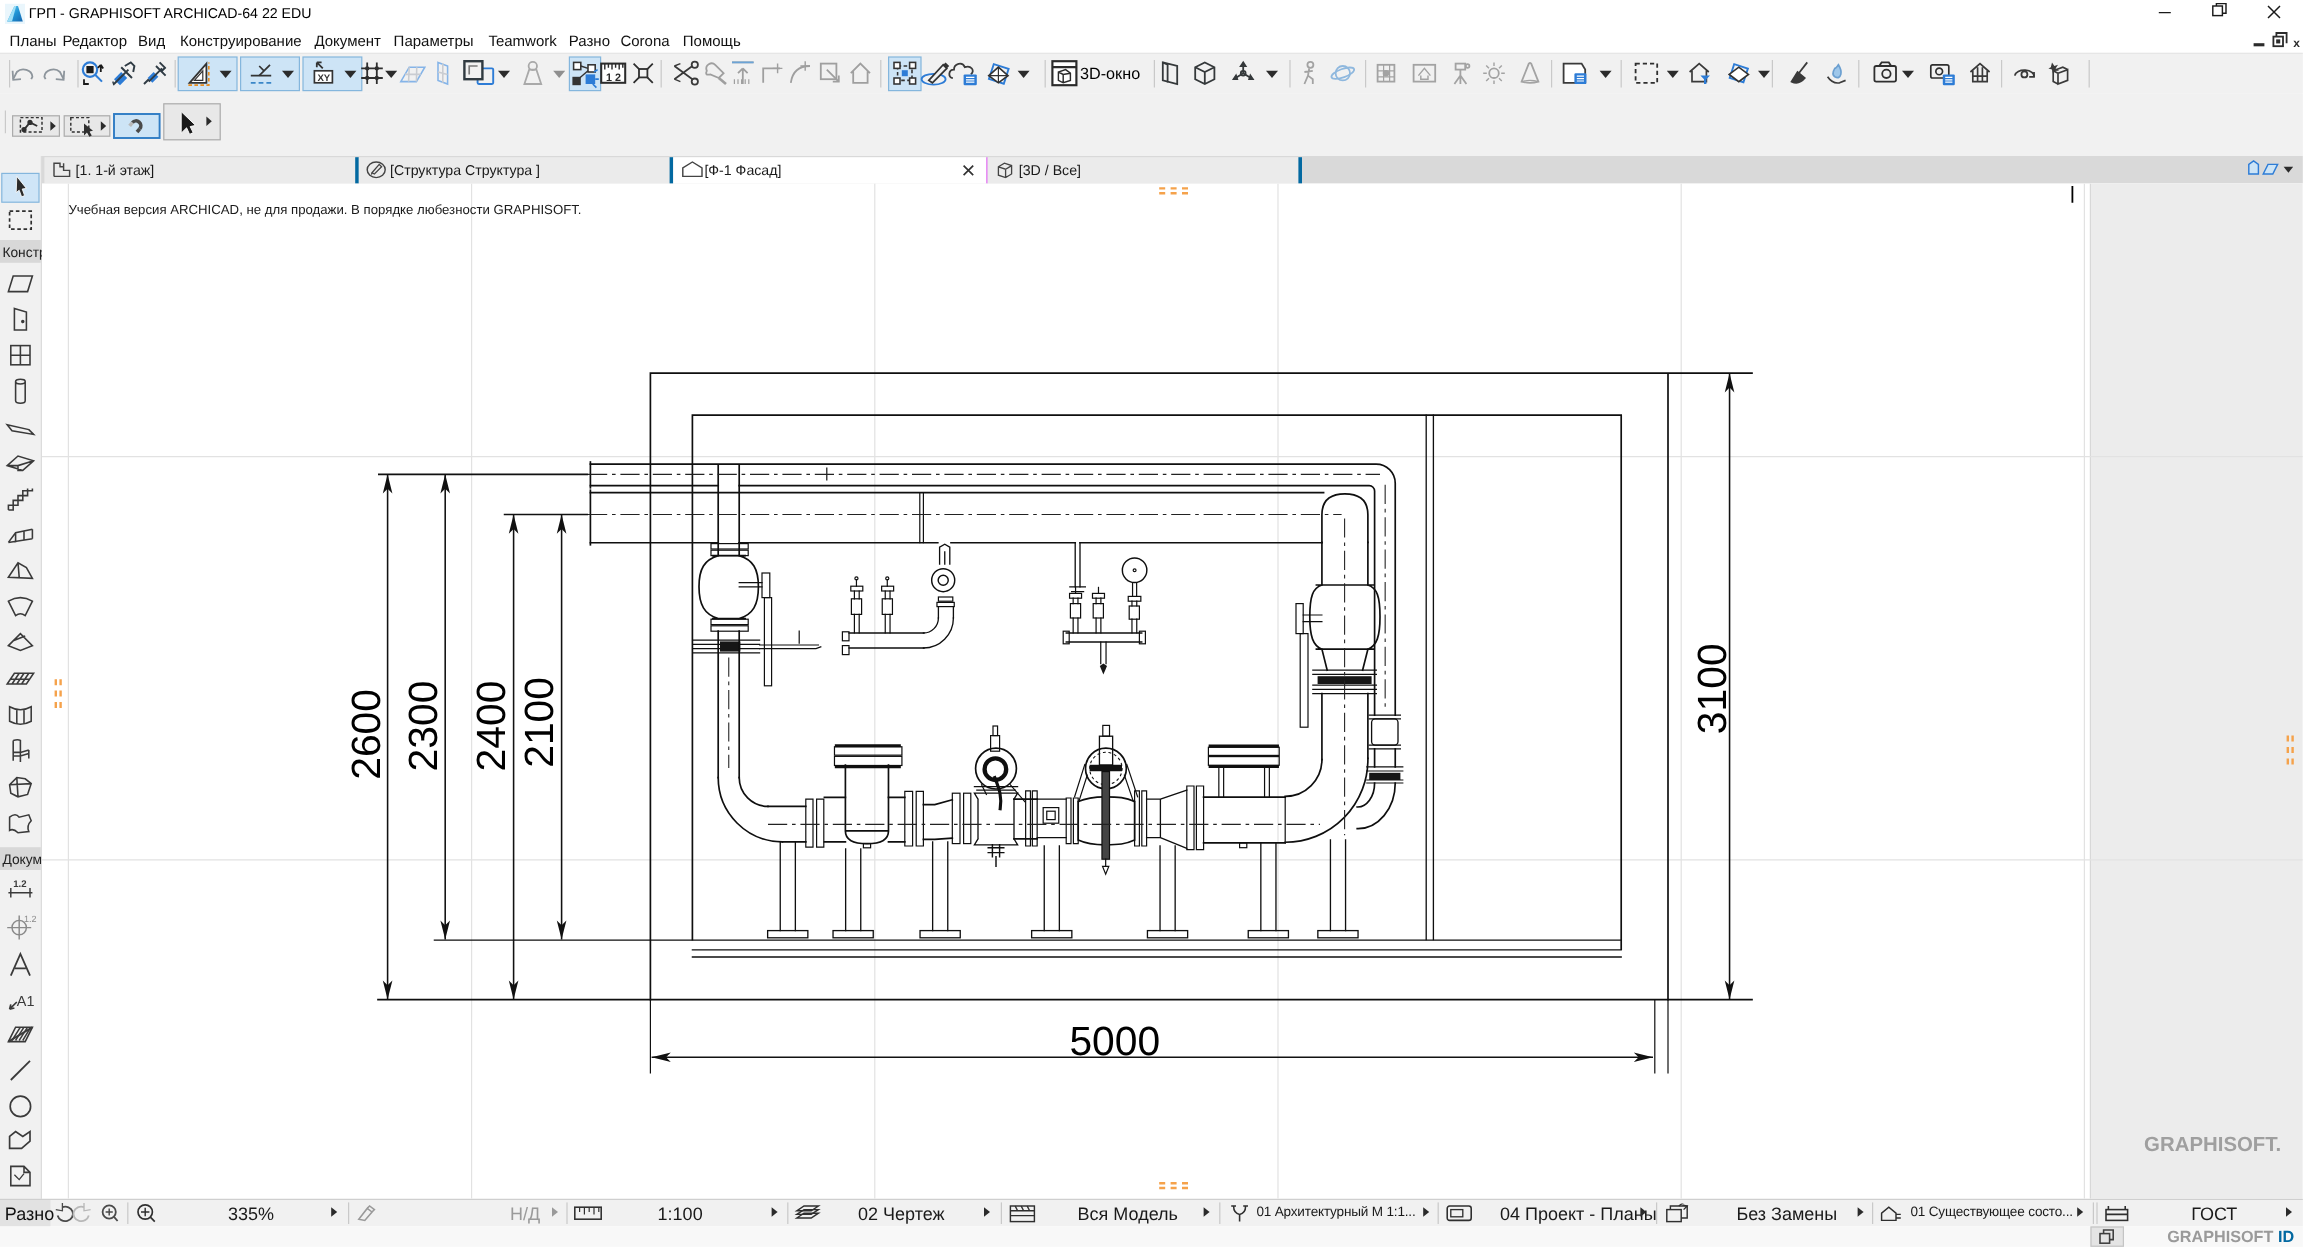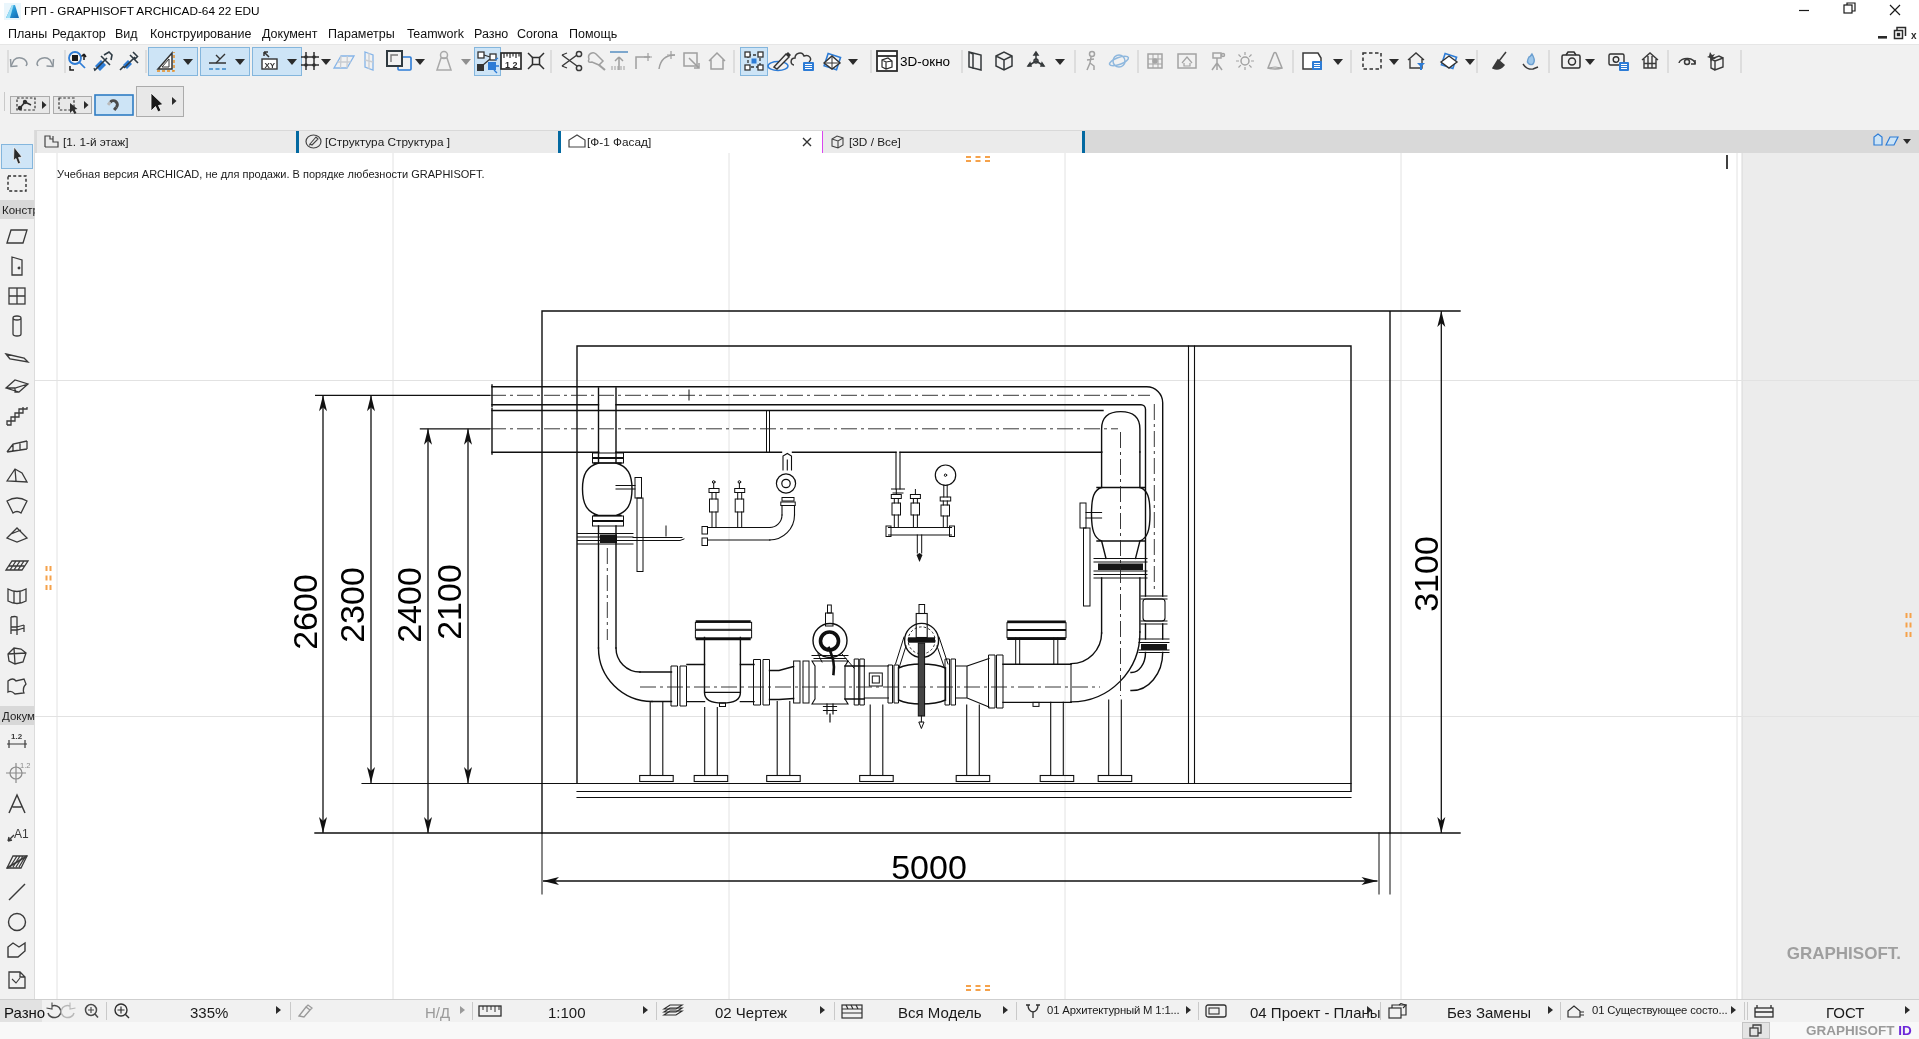--- a/index.html
+++ b/index.html
@@ -865,14 +865,14 @@
  <div class="arr" style="left:1905px"></div>
 </div>
 <div id="msgbar" class="abs">
  <div class="abs" style="left:1742px;top:0;width:28px;height:17px;background:#e4e4e4;border:1px solid #c4c4c4"></div>
  <svg class="abs" style="left:1748px;top:1px" width="16" height="15" viewBox="0 0 16 15">
   <g fill="none" stroke="#3f3f3f" stroke-width="1.3">
         <rect x="2" y="5" width="8" height="8"></rect>
         <path d="M5 5 V2 H13 V10 H10"></path>
       </g>
  </svg>
- <span class="abs" style="left:1806px;top:1px;font-size:13.5px;font-weight:bold;color:#9a9a9a">GRAPHISOFT <span style="color:#6d28d9">ID</span></span>
+ <span class="abs" style="left:1806px;top:1px;font-size:13.5px;font-weight:bold;color:#9a9a9a">GRAPHISOFT <span style="color:#0369a1">ID</span></span>
 </div>
 
 </body></html>

